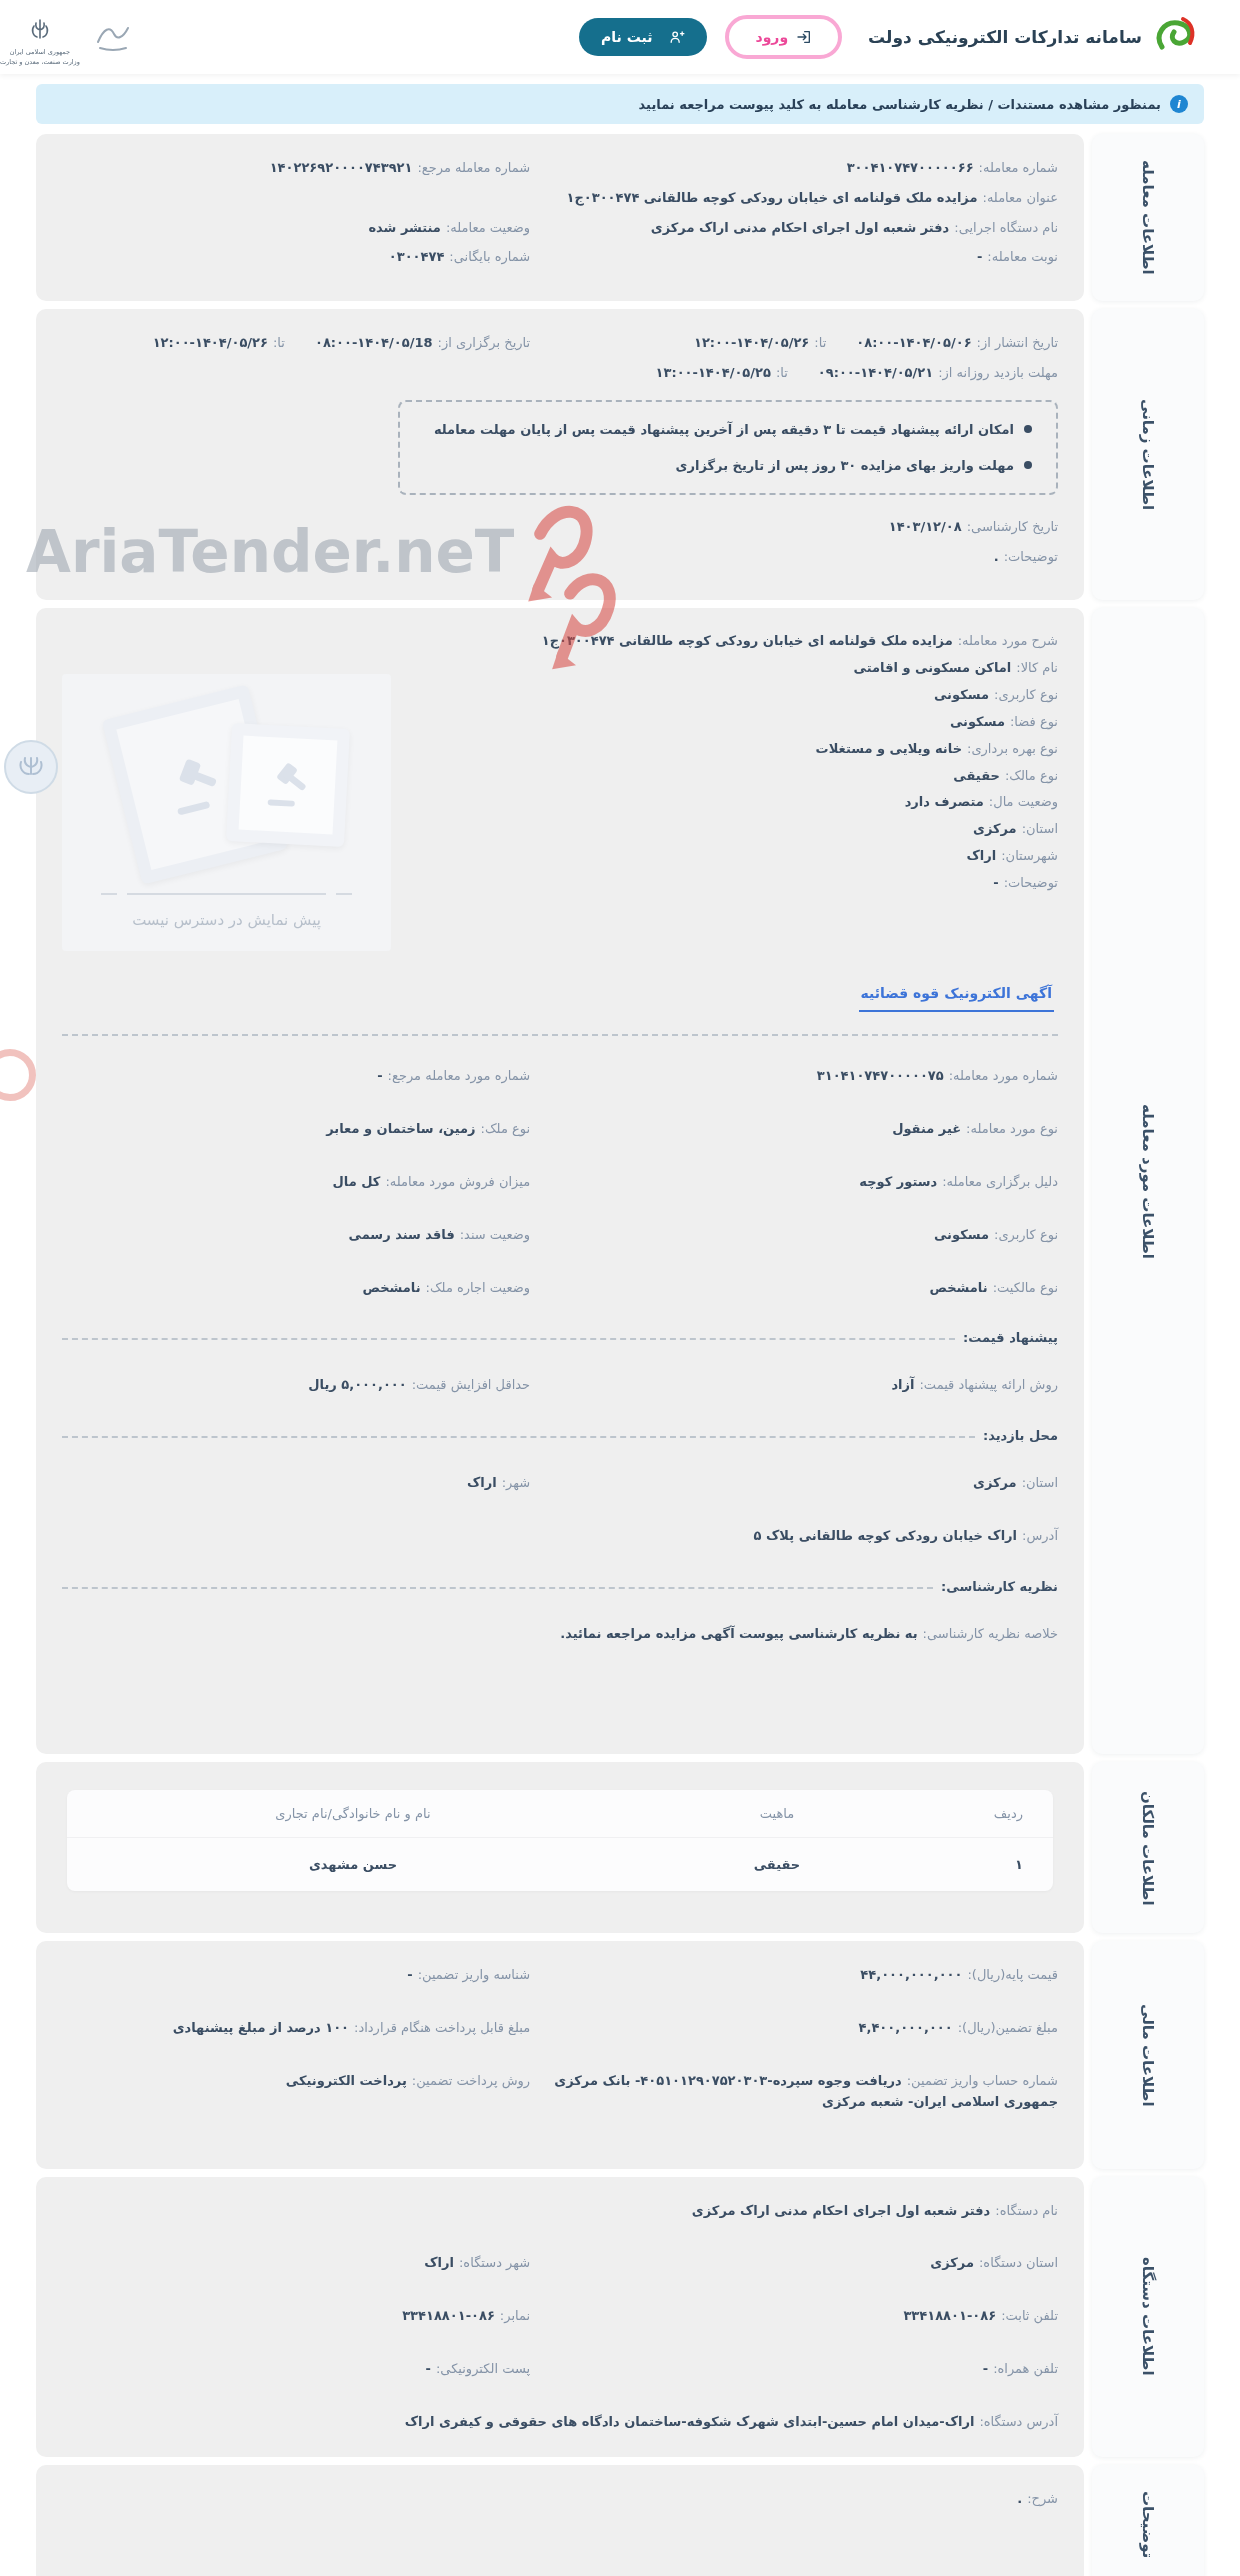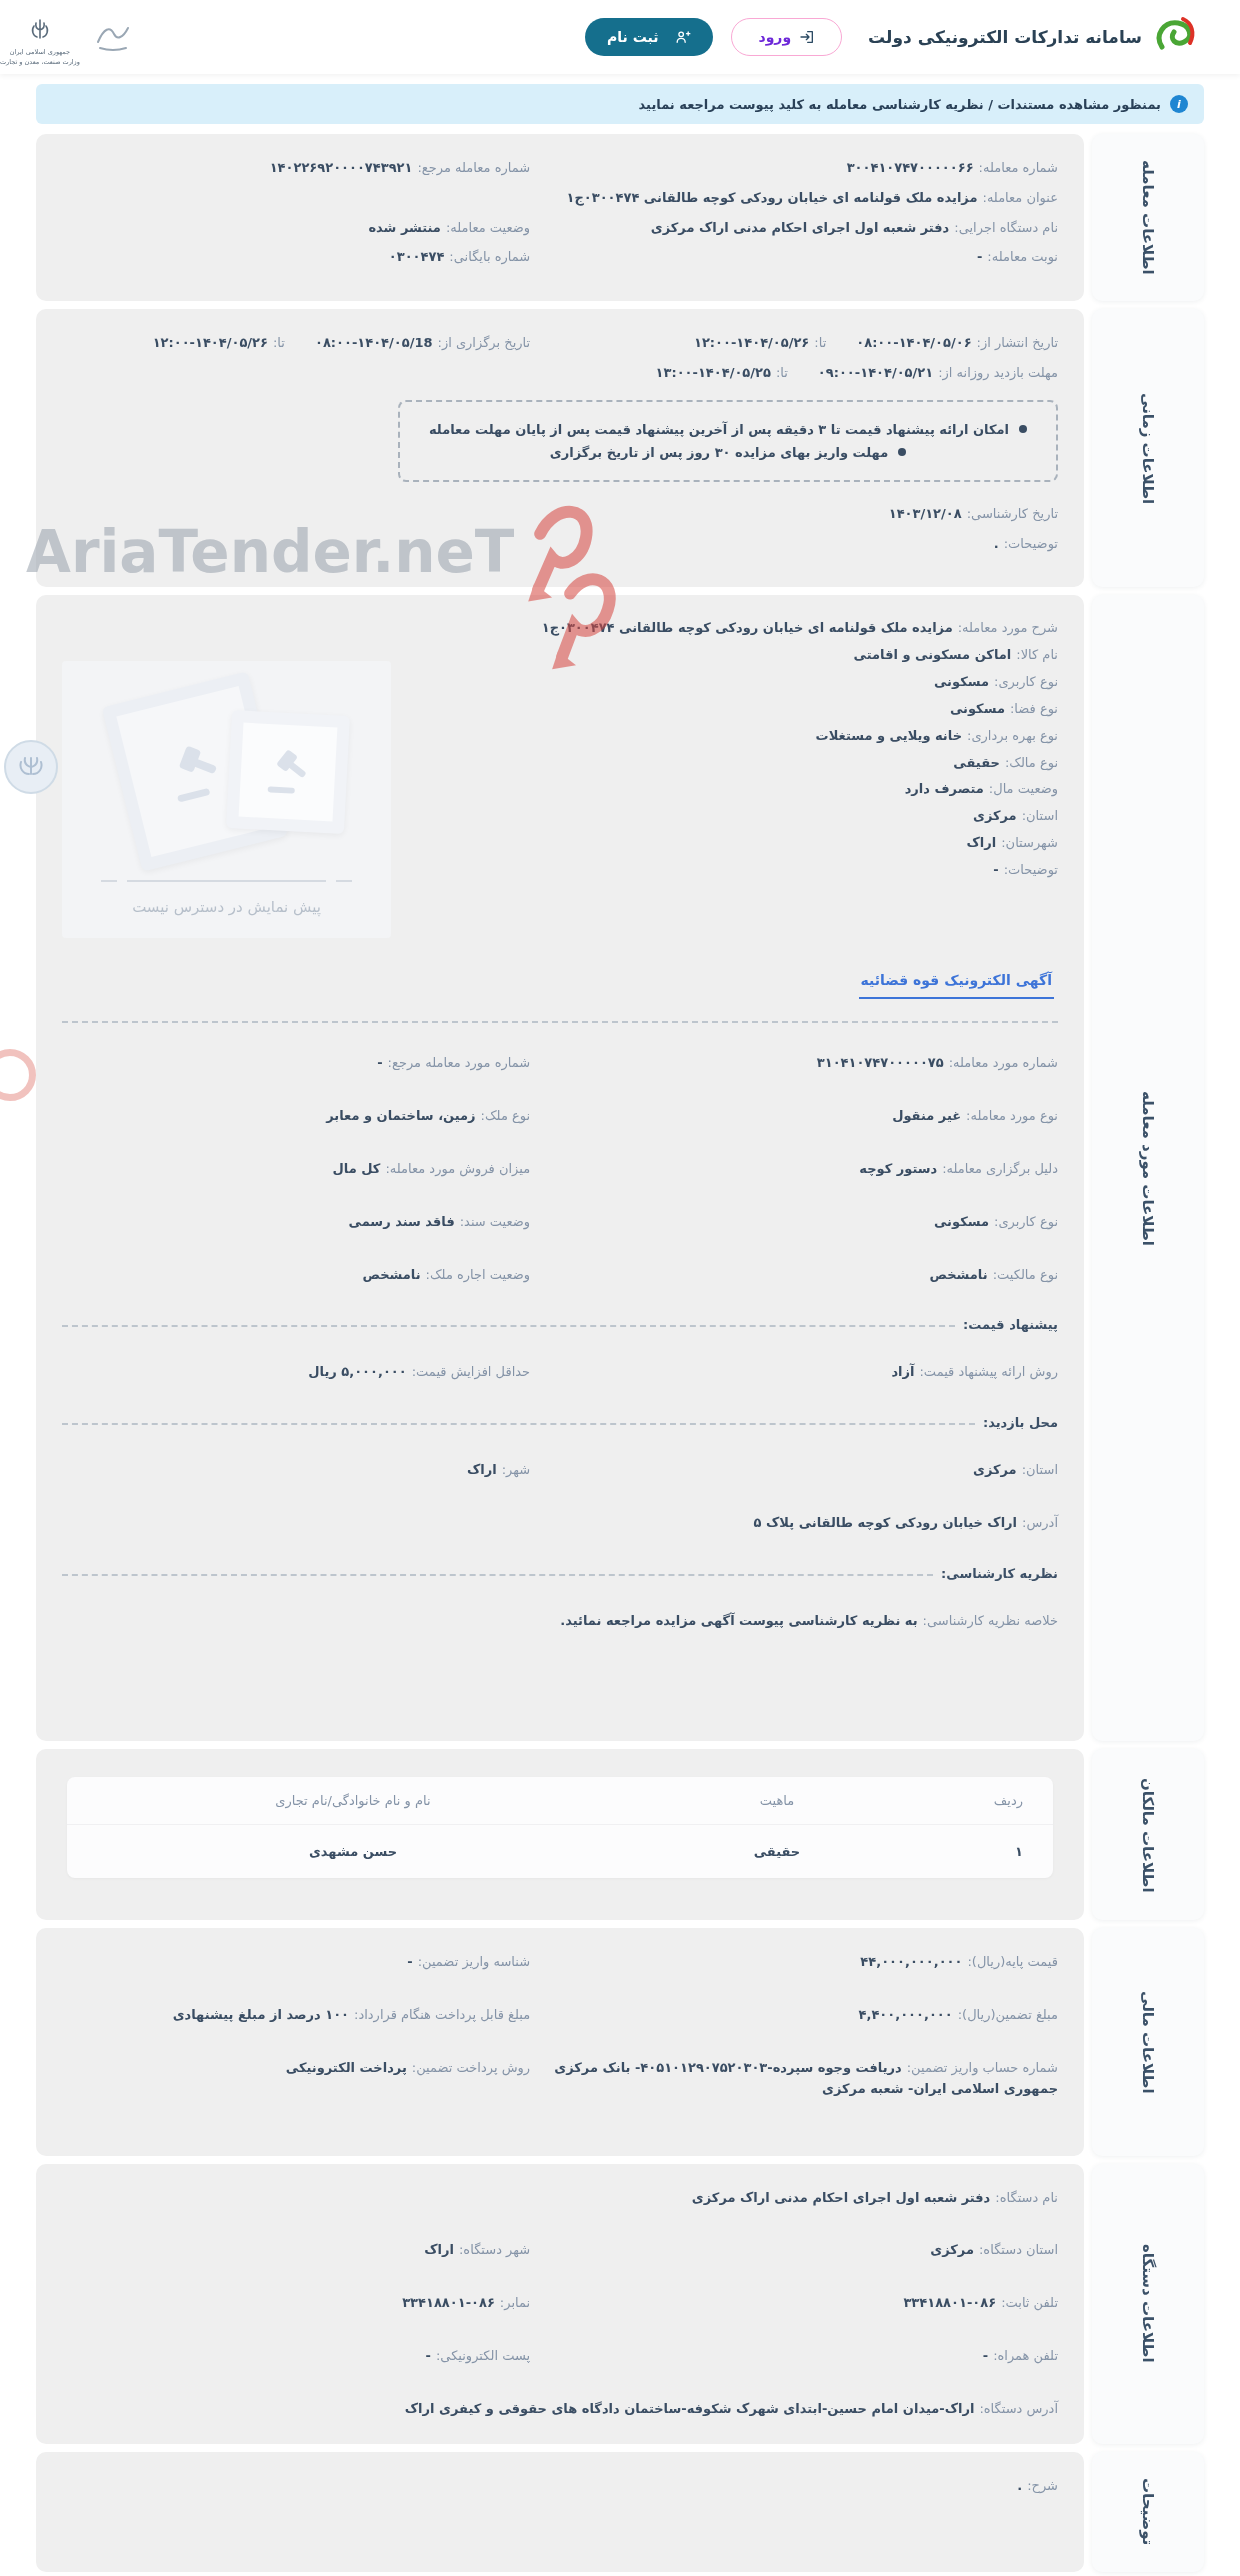--- a/index.html
+++ b/index.html
@@ -14,21 +14,21 @@
   
   header.topbar {
     height: 74px; display: flex; align-items: center;
     padding: 0 42px 0 120px; background: #fff; position: relative;
     box-shadow: 0 2px 5px rgba(0,0,0,.05);
   }
   .brand { display: flex; align-items: center; gap: 10px; }
   .brand .title { font-size: 17px; font-weight: 700; color: #2b4255; }
   .btn-login {
     margin-right: 26px; display: inline-flex; align-items: flex-end; gap: 8px;
-    border: 1px solid #f9a8d4; background: #fff; color: #6d28d9;
+    border: 4px solid #f9a8d4; background: #fff; color: #ec4899;
     border-radius: 22px; padding: 10px 26px; font-size: 14px; font-weight: 700;
     font-family: inherit; cursor: pointer;
   }
   .btn-register {
     margin-right: 18px; display: inline-flex; align-items: center; gap: 16px;
     border: none; background: #156f8d; color: #fff;
     border-radius: 22px; padding: 11px 22px; font-size: 14px; font-weight: 700;
     font-family: inherit; cursor: pointer;
   }
   .gov-logos { position: absolute; left: 0; top: 18px; display: flex; align-items: flex-start; gap: 14px; }
@@ -74,21 +74,21 @@
   .prow { display: flex; margin-bottom: 9px; line-height: 1.6; }
   .prow .cell.r { flex: 0 0 53%; }
   .prow .cell.l { flex: 1; }
   .b3 .prow, .b5 .prow, .b6 .prow { margin-bottom: 32px; }
   .fullrow { line-height: 1.6; }
 
   
   .dashbox {
     border: 2px dashed #a9b2bc; border-radius: 8px; width: 660px;
     margin: 16px 0 22px auto; padding: 20px 24px;
-    display: flex; flex-direction: column; gap: 8px; align-items: center;
+    display: flex; flex-direction: column; gap: 21px;
   }
   .bullet { display: flex; align-items: center; gap: 10px; font-weight: 700; color: #3a4d63; }
   .dot { width: 8px; height: 8px; border-radius: 50%; background: #3a4d63; flex: 0 0 8px; }
 
   
   .parta { display: flex; gap: 28px; min-height: 339px; }
   .parta .fields { flex: 1; }
   .srow { margin-bottom: 8px; line-height: 1.45; }
 
   .preview {

